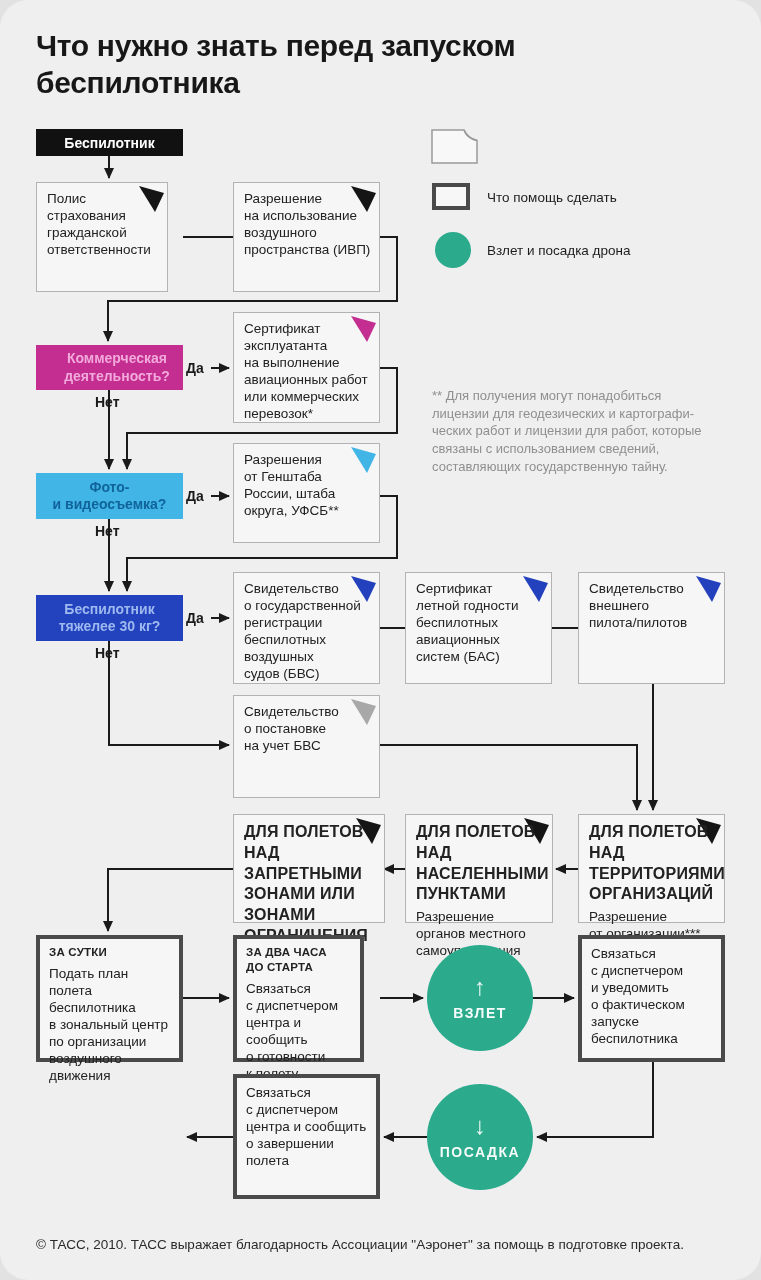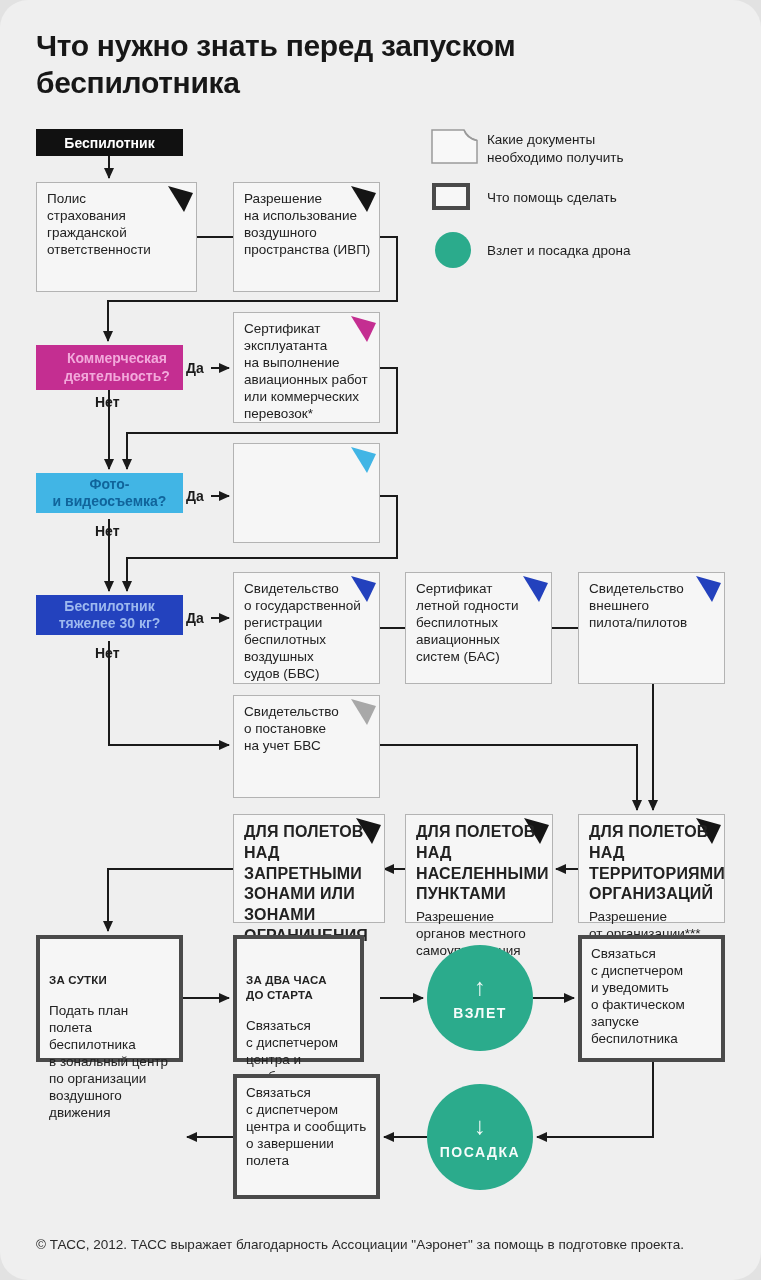--- a/index.html
+++ b/index.html
@@ -34,38 +34,38 @@
   }
   .fold { position:absolute; top:1px; right:1px; }
   .f-black { fill:#151515; } .f-magenta { fill:#c42e91; }
   .f-cyan { fill:#41b5e5; } .f-blue { fill:#2341bd; } .f-gray { fill:#a8a8a8; }
 
   .doc .zt { font-size:16px; font-weight:bold; letter-spacing:.2px; line-height:1.3; }
   .doc .zb { font-size:13.5px; line-height:1.26; margin-top:3px; }
 
   
   .q {
-    width:147px; height:40px; box-sizing:border-box;
+    width:147px; height:46px; box-sizing:border-box;
     display:flex; align-items:center; justify-content:center; text-align:center;
     font-size:14px; font-weight:bold; line-height:1.25;
   }
   .q-magenta { background:#c42e91; color:#f2a9db;padding-left:15px; }
   .q-cyan    { background:#41b5e5; color:#10649b; }
   .q-blue    { background:#2342be; color:#9db9ef; }
 
   .yn { font-size:14px; font-weight:bold; color:#1a1a1a; }
 
   
   .act {
     background:#f6f6f6; border:4px solid #4a4a4a; box-sizing:border-box;
   }
   .act .txt { position:absolute; left:9px; top:6px; right:5px;
     font-size:13.5px; line-height:1.26; color:#222; }
-  .act .at { font-size:11.5px; font-weight:bold; letter-spacing:.2px; line-height:1.3;margin-top:28px; }
-  .act .ab { font-size:13.5px; line-height:1.26; margin-top:14px; }
+  .act .at { font-size:11.5px; font-weight:bold; letter-spacing:.2px; line-height:1.3; }
+  .act .ab { font-size:13.5px; line-height:1.26; margin-top:5px; }
 
   
   .term {
     width:106px; height:106px; border-radius:50%;
     background:#2bab8c; color:#fff;
     display:flex; flex-direction:column; align-items:center; justify-content:center;
   }
   .term .ar { font-size:24px; line-height:1; color:rgba(255,255,255,.93); }
   .term .lb { font-size:14px; font-weight:bold; letter-spacing:1.5px; margin-top:6px;
     color:rgba(255,255,255,.96); }
@@ -123,21 +123,21 @@
     </g>
   </svg>
 
   <div class="abs title pre node">Что нужно знать перед запуском
 беспилотника</div>
 
   <div class="abs start node">
     <span>Беспилотник</span>
   </div>
 
-  <div class="abs doc node" style="left:36px;top:182px;width:161px;height:110px">
+  <div class="abs doc node" style="left:36px;top:182px;width:132px;height:110px">
     <svg class="fold" width="30" height="30">
         <polygon class="f-black" points="3,2 28,9 19,28"></polygon>
       </svg>
     <div class="txt pre">Полис
 страхования
 гражданской
 ответственности</div>
   </div>
   <div class="abs doc node" style="left:233px;top:182px;width:147px;height:110px">
     <svg class="fold" width="30" height="30">
@@ -146,29 +146,32 @@
     <div class="txt pre">Разрешение
 на использование
 воздушного
 пространства (ИВП)</div>
   </div>
 
   <svg class="abs node" style="left:431px;top:129px" width="48" height="36">
     <path d="M1,1 H33 C36,7 40,10 46,11.5 V34 H1 Z" fill="#f8f8f8" stroke="#9a9a9a" stroke-width="1.5"></path>
     <path d="M33,1 C34.5,6 39,10 46,11.5" fill="none" stroke="#9a9a9a" stroke-width="1.5"></path>
   </svg>
-  <div class="abs leg-label pre node" style="left:487px;top:131px">Какие документы
-необходимо получить</div>
 
   <div class="abs leg-act node" style="left:432px;top:183px"></div>
   <div class="abs leg-label node" style="left:487px;top:189px">Что помощь сделать</div>
 
   <div class="abs leg-circ node" style="left:435px;top:232px"></div>
   <div class="abs leg-label node" style="left:487px;top:242px">Взлет и посадка дрона</div>
 
+  <div class="abs fn pre node" style="top:387px">** Для получения могут понадобиться
+лицензии для геодезических и картографи-
+ческих работ и лицензии для работ, которые
+связаны с использованием сведений,
+составляющих государственную тайну.</div>
 
   <div class="abs q q-magenta pre node" style="left:36px;top:345px;height:45px">Коммерческая
 деятельность?</div>
   <div class="abs yn node" style="left:186px;top:360px">Да</div>
   <div class="abs yn node" style="left:95px;top:394px">Нет</div>
   <div class="abs doc node" style="left:233px;top:312px;width:147px;height:111px">
     <svg class="fold" width="30" height="30">
         <polygon class="f-magenta" points="3,2 28,9 19,28"></polygon>
       </svg>
     <div class="txt pre">Сертификат
@@ -180,20 +183,24 @@
   </div>
 
   <div class="abs q q-cyan pre node" style="left:36px;top:473px">Фото-
 и видеосъемка?</div>
   <div class="abs yn node" style="left:186px;top:488px">Да</div>
   <div class="abs yn node" style="left:95px;top:523px">Нет</div>
   <div class="abs doc node" style="left:233px;top:443px;width:147px;height:100px">
     <svg class="fold" width="30" height="30">
         <polygon class="f-cyan" points="3,2 28,9 19,28"></polygon>
       </svg>
+    <div class="txt pre">Разрешения
+от Генштаба
+России, штаба
+округа, УФСБ**</div>
   </div>
 
   <div class="abs q q-blue pre node" style="left:36px;top:595px">Беспилотник
 тяжелее 30 кг?</div>
   <div class="abs yn node" style="left:186px;top:610px">Да</div>
   <div class="abs yn node" style="left:95px;top:645px">Нет</div>
   <div class="abs doc node" style="left:233px;top:572px;width:147px;height:112px">
     <svg class="fold" width="30" height="30">
         <polygon class="f-blue" points="3,2 28,9 19,28"></polygon>
       </svg>
@@ -312,15 +319,15 @@
 с диспетчером
 центра и сообщить
 о завершении
 полета</div>
   </div>
   <div class="abs term node" style="left:427px;top:1084px">
     <div class="ar">↓</div>
     <div class="lb">ПОСАДКА</div>
   </div>
 
-  <div class="abs footer node">© ТАСС, 2012. ТАСС выражает благодарность Ассоциации "Аэронет" за помощь в подготовке проекта.</div>
+  <div class="abs footer node">© ТАСС, 2010. ТАСС выражает благодарность Ассоциации "Аэронет" за помощь в подготовке проекта.</div>
 
 </div>
 
 </body></html>

